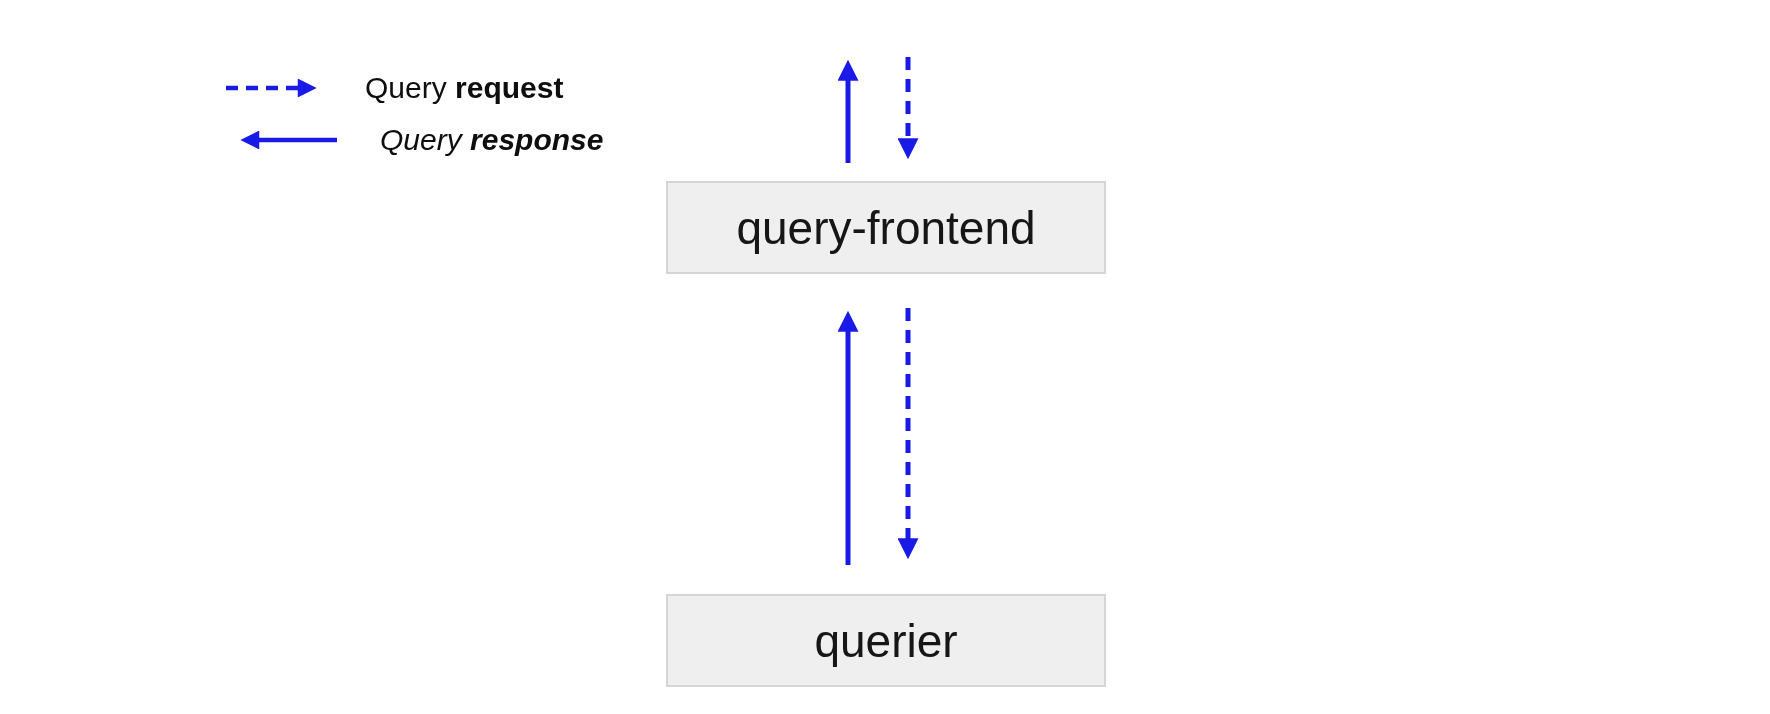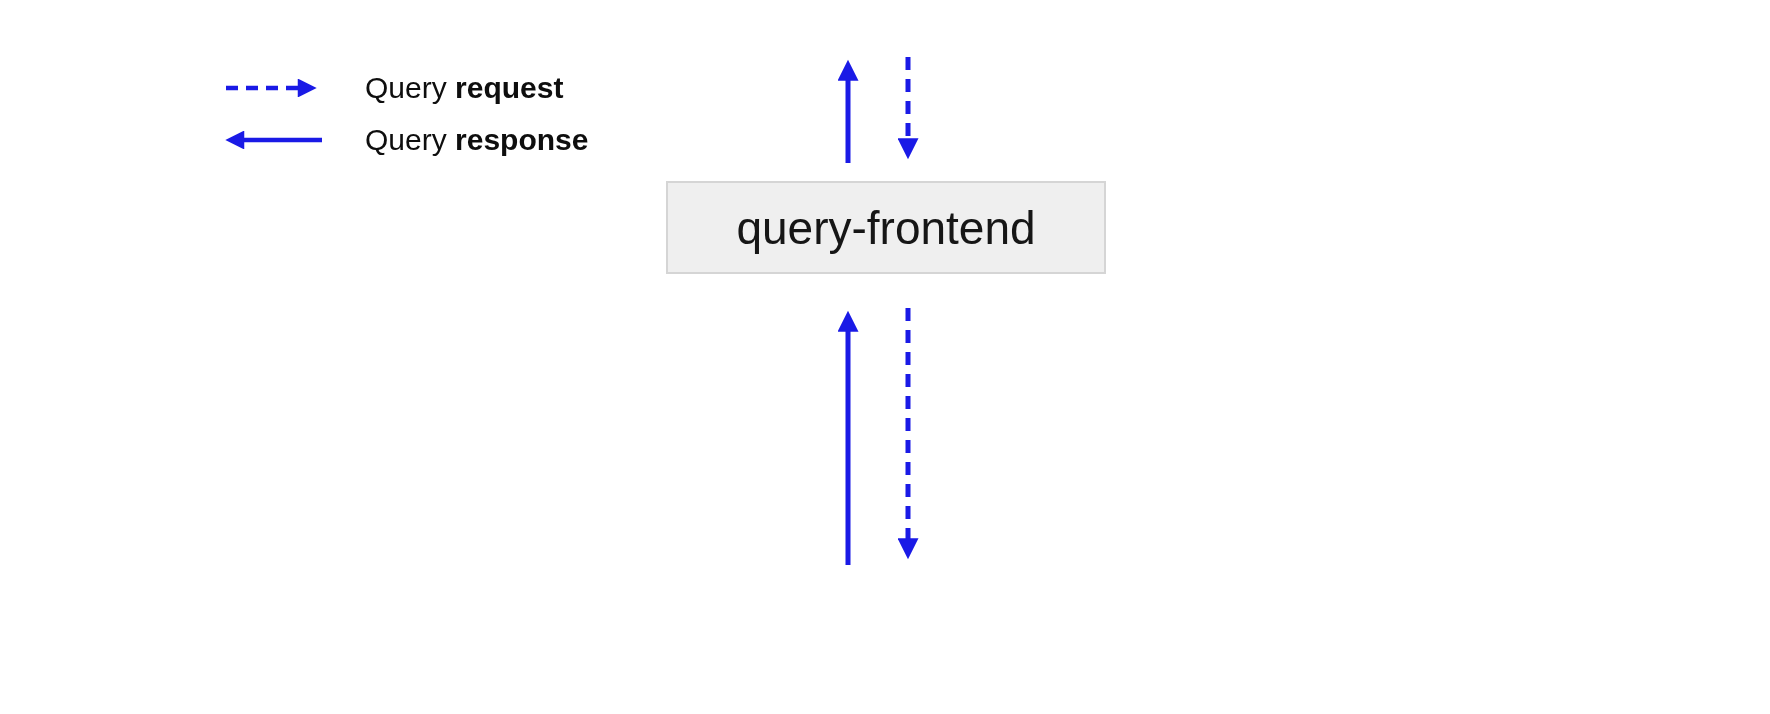--- a/index.html
+++ b/index.html
@@ -12,21 +12,21 @@
     overflow: hidden;
   }
   .legend { position: absolute; left: 0; top: 0; }
   .legend-row {
     position: absolute;
     display: flex;
     align-items: center;
     height: 34px;
   }
   .legend-row.request  { left: 225px; top: 71px; }
-  .legend-row.response { left: 215px; top: 123px; }
+  .legend-row.response { left: 230px; top: 123px; font-style: italic; }
   .legend-arrow { display: block; }
   .legend-label {
     margin-left: 40px;
     font-size: 30px;
     color: #0e0e0e;
     white-space: nowrap;
     line-height: 34px;
   }
   .legend-label b { font-weight: 700; }
   .arrows-layer {
@@ -98,14 +98,17 @@
         <b>response</b>
       </div>
     </div>
 
   </div>
 
   <div class="node node-query-frontend">
     <span class="node-label">query-frontend</span>
   </div>
 
+  <div class="node node-querier">
+    <span class="node-label">querier</span>
+  </div>
 
 </div>
 
 </body></html>

